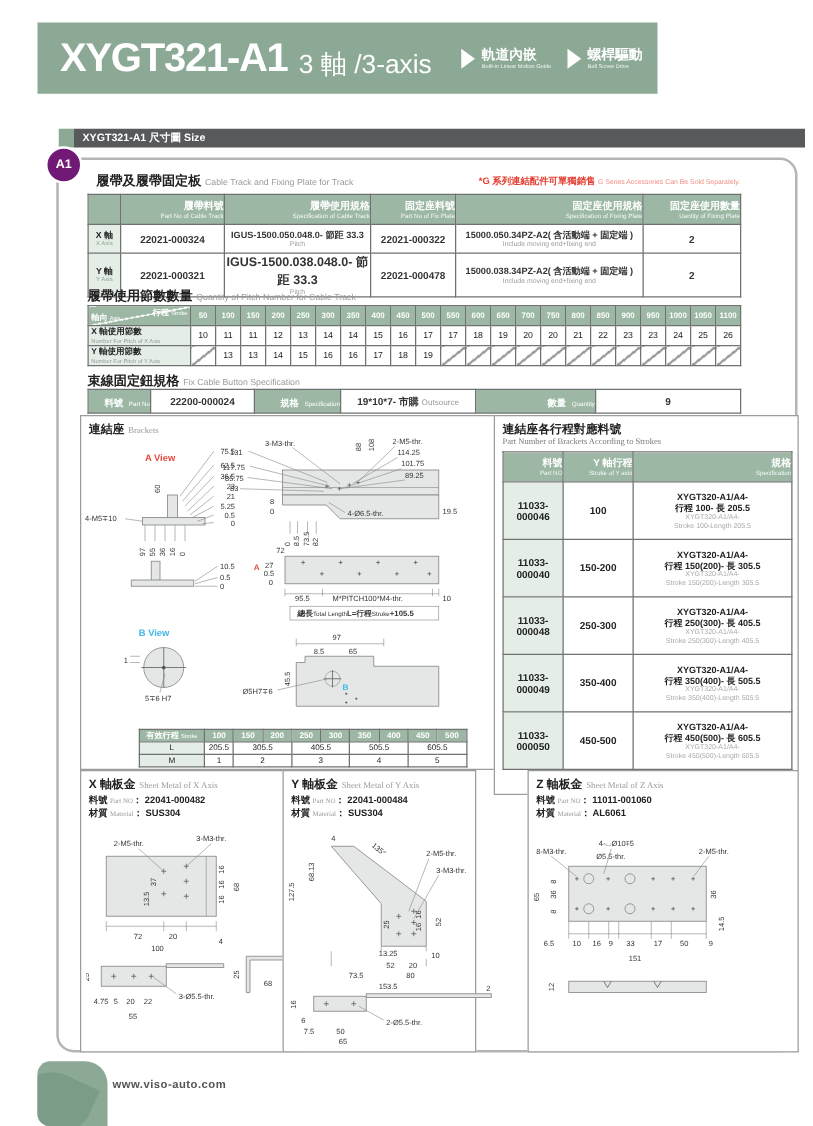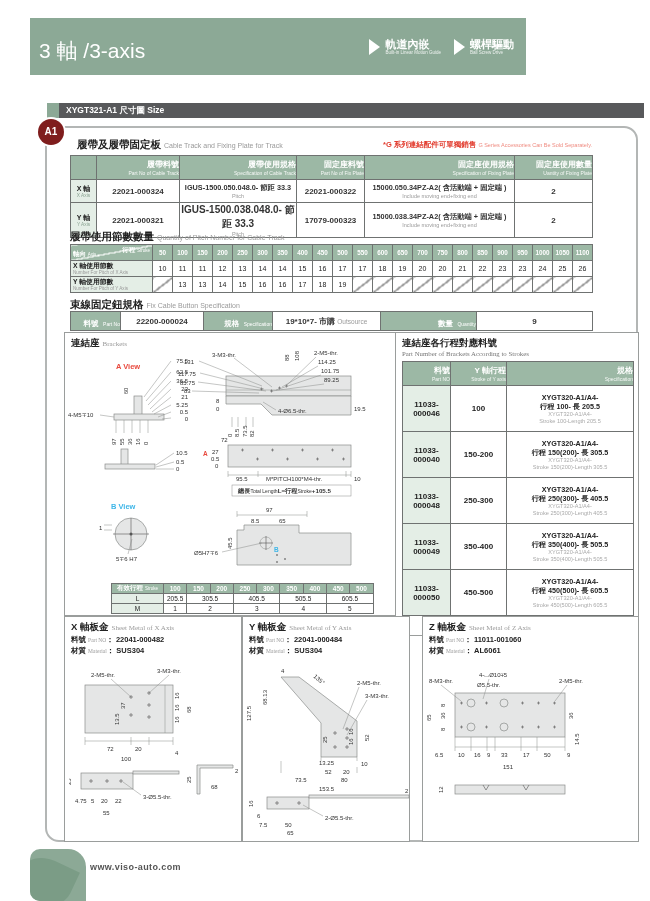--- a/index.html
+++ b/index.html
@@ -17,21 +17,21 @@
   .feat-zh { font-size:11px; font-weight:bold; color:#fff; line-height:12px; }
   .feat-en { font-size:4.5px; color:rgba(255,255,255,.85); line-height:6px; }
 
   
   #section-bar { left:47px; top:103px; width:597px; height:15px; display:flex; }
   #section-bar .sq { width:12px; height:15px; background:#8ca996; }
   #section-bar .bar { flex:1; background:#58595b; color:#fff; font-size:8.5px; font-weight:bold; line-height:15px; padding-left:7px; }
 
   
   #main-panel { left:45px; top:126px; width:593px; height:716px; border:2px solid #b3b6b5; border-radius:14px; background:#fff; }
-  #a1-badge { left:-9px; top:-9px; width:26px; height:26px; border-radius:50%; background:#7f1d1d; color:#fff; font-size:10px; font-weight:bold; text-align:center; line-height:26px; box-shadow:0 0 0 2px #fff; }
+  #a1-badge { left:-9px; top:-9px; width:26px; height:26px; border-radius:50%; background:#701a75; color:#fff; font-size:10px; font-weight:bold; text-align:center; line-height:26px; box-shadow:0 0 0 2px #fff; }
 
   .sec-title { font-size:10.5px; font-weight:bold; color:#222; }
   .sec-title .en { font-size:7px; font-weight:normal; color:#9a9a9a; margin-left:3px; }
   .note-red { font-size:7.5px; font-weight:bold; color:#e23c2e; text-align:right; }
   .note-red .en { font-size:5.5px; font-weight:normal; color:#ef8b80; margin-left:2px; }
 
   table { border-collapse:collapse; table-layout:fixed; }
   td { border:1px solid #6f7271; overflow:hidden; }
   .gh { background:#9cb8a5; color:#fff; text-align:right; vertical-align:middle; }
   .gh .zh { font-size:8px; font-weight:bold; display:block; line-height:10px; }
@@ -87,20 +87,21 @@
   .sp .l2 { font-size:5.6px; color:#aaa; display:block; line-height:7px; }
 
   #footer-logo { left:30px; top:849px; width:56px; height:52px; background:#8ca996; border-radius:10px 18px 0 10px; overflow:hidden; }
   #footer-logo .leaf { position:absolute; left:-12px; top:10px; width:55px; height:45px; background:#7b9c86; border-radius:50% 0 50% 50%; transform:rotate(25deg); }
   #footer-url { left:90px; top:862px; font-size:9px; font-weight:bold; color:#555; letter-spacing:.4px; }
 </style>
 </head>
 <body>
 
 <div class="abs" id="header-band">
+  <div id="model-title">XYGT321-A1</div>
   <div id="axis-subtitle">3 軸 /3-axis</div>
   <div id="features">
     <div class="feature">
       <span class="tri"></span>
       <span>
         <span class="feat-zh" style="display:block">軌道內嵌</span>
         <span class="feat-en" style="display:block">Built-in Linear Motion Guide</span>
       </span>
     </div>
     <div class="feature">
@@ -172,21 +173,21 @@
       <td class="val"><span style="font-size:7.3px">15000.050.34PZ-A2( 含活動端 + 固定端 )</span><span class="sub">Include moving end+fixing end</span></td>
       <td class="val">2</td>
     </tr>
     <tr style="height:23px">
       <td class="lg axis-cell">
             <span class="zh">Y 軸</span>
             <span class="en">Y Axis</span>
           </td>
       <td class="val">22021-000321</td>
       <td class="val"><span style="font-size:10px">IGUS-1500.038.048.0- 節距 33.3</span><span class="sub">Pitch</span></td>
-      <td class="val">17079-000323</td>
+      <td class="val">22021-000478</td>
       <td class="val"><span style="font-size:7.3px">15000.038.34PZ-A2( 含活動端 + 固定端 )</span><span class="sub">Include moving end+fixing end</span></td>
       <td class="val">2</td>
     </tr>
   </tbody>
     </table>
 
   <div class="abs sec-title" style="left:23px; top:102px;">
     <span>履帶使用節數數量</span><span class="en">Quantity of Pitch Number for Cable Track</span>
   </div>
 
@@ -563,21 +564,21 @@
       <text class="dim" x="74" y="134">3-Ø5.5-thr.</text>
       <line class="ln" x1="72" y1="130" x2="54" y2="117"></line>
 
       <path class="shape" d="M128,100 h36 v3 h-33 v26 h-3 Z"></path>
       <text class="dim" x="122" y="118" transform="rotate(-90 122 118)">25</text>
       <text class="dim" x="142" y="124">68</text>
       <text class="dim" x="166" y="108">2</text>
     </svg>
   </div>
 
-  <div class="abs box" style="left:195px; top:488px; width:168px; height:226px;">
+  <div class="abs box" style="left:179px; top:488px; width:155px; height:226px;">
     <div class="box-title"><span>Y 軸板金</span><span class="en">Sheet Metal of Y Axis</span></div>
     <div class="info-line"><span>料號</span> <span class="en">Part NO</span>： <span>22041-000484</span></div>
     <div class="info-line"><span>材質</span> <span class="en">Material</span>： <span>SUS304</span></div>
     <svg class="abs" style="left:4px; top:48px;" width="172" height="172" viewBox="0 0 172 172">
       <text class="dim" x="34" y="8">4</text>
       <text class="dim" x="66" y="12" transform="rotate(40 66 12)">135°</text>
       <text class="dim" x="110" y="20">2-M5-thr.</text>
       <text class="dim" x="118" y="33">3-M3-thr.</text>
       <path class="shape" d="M34,12 L52,12 L110,56 L110,92 L74,92 L74,58 Z"></path>
       <path class="ln" d="M112,22 L96,64 M120,35 L100,70"></path>

